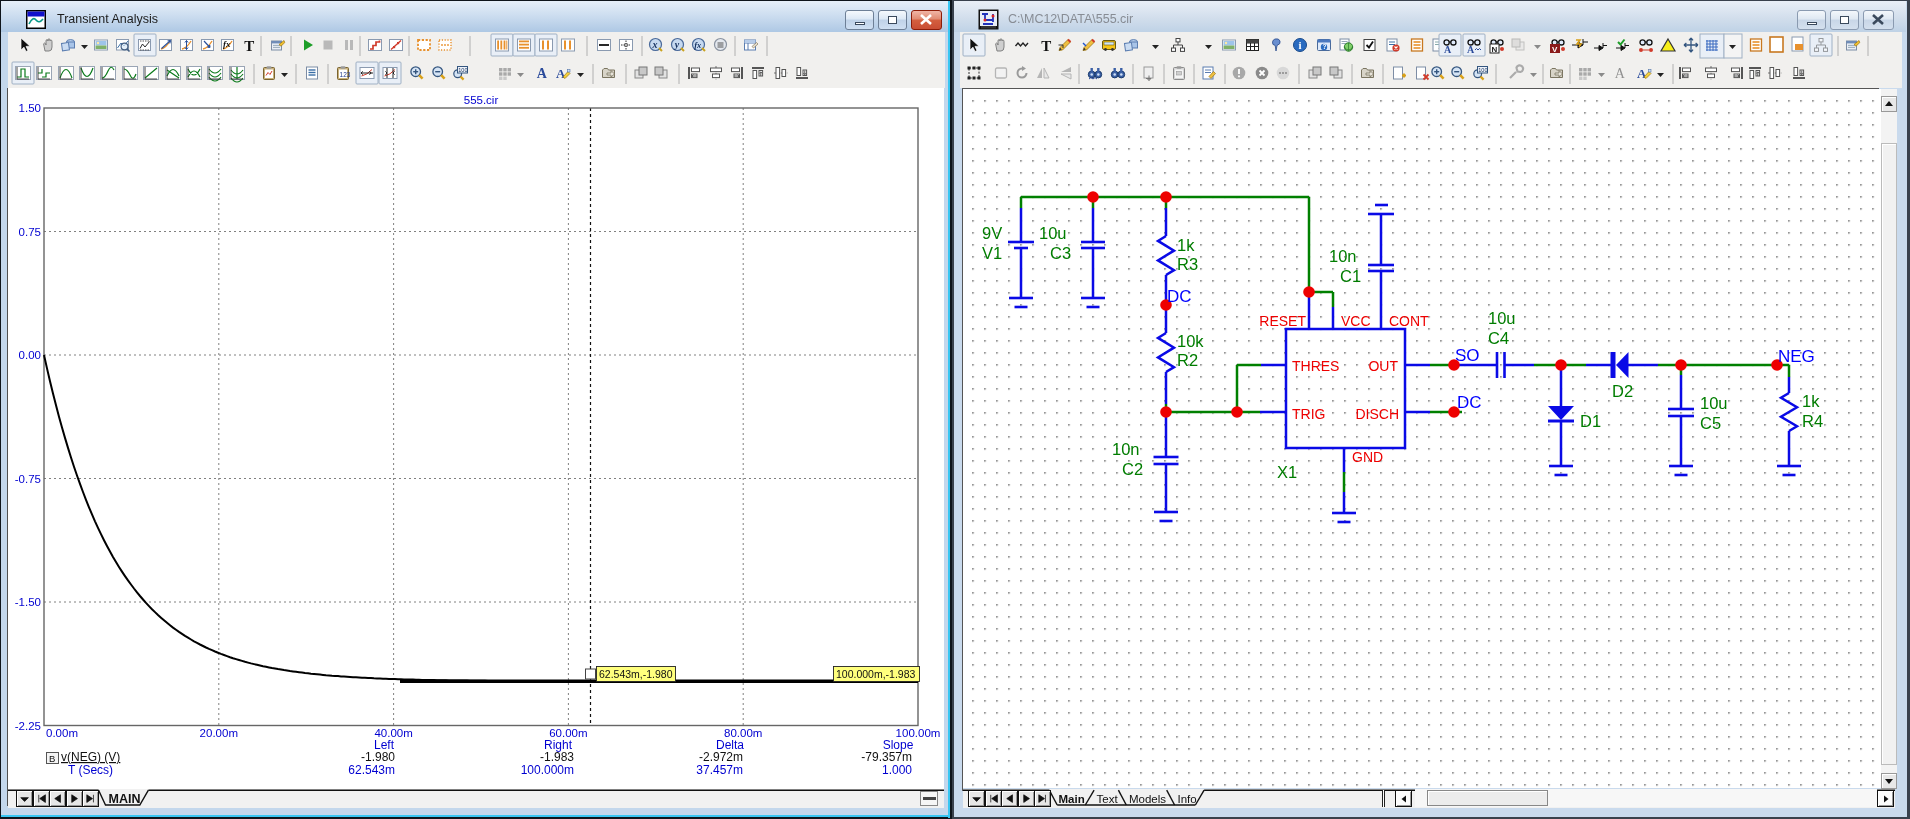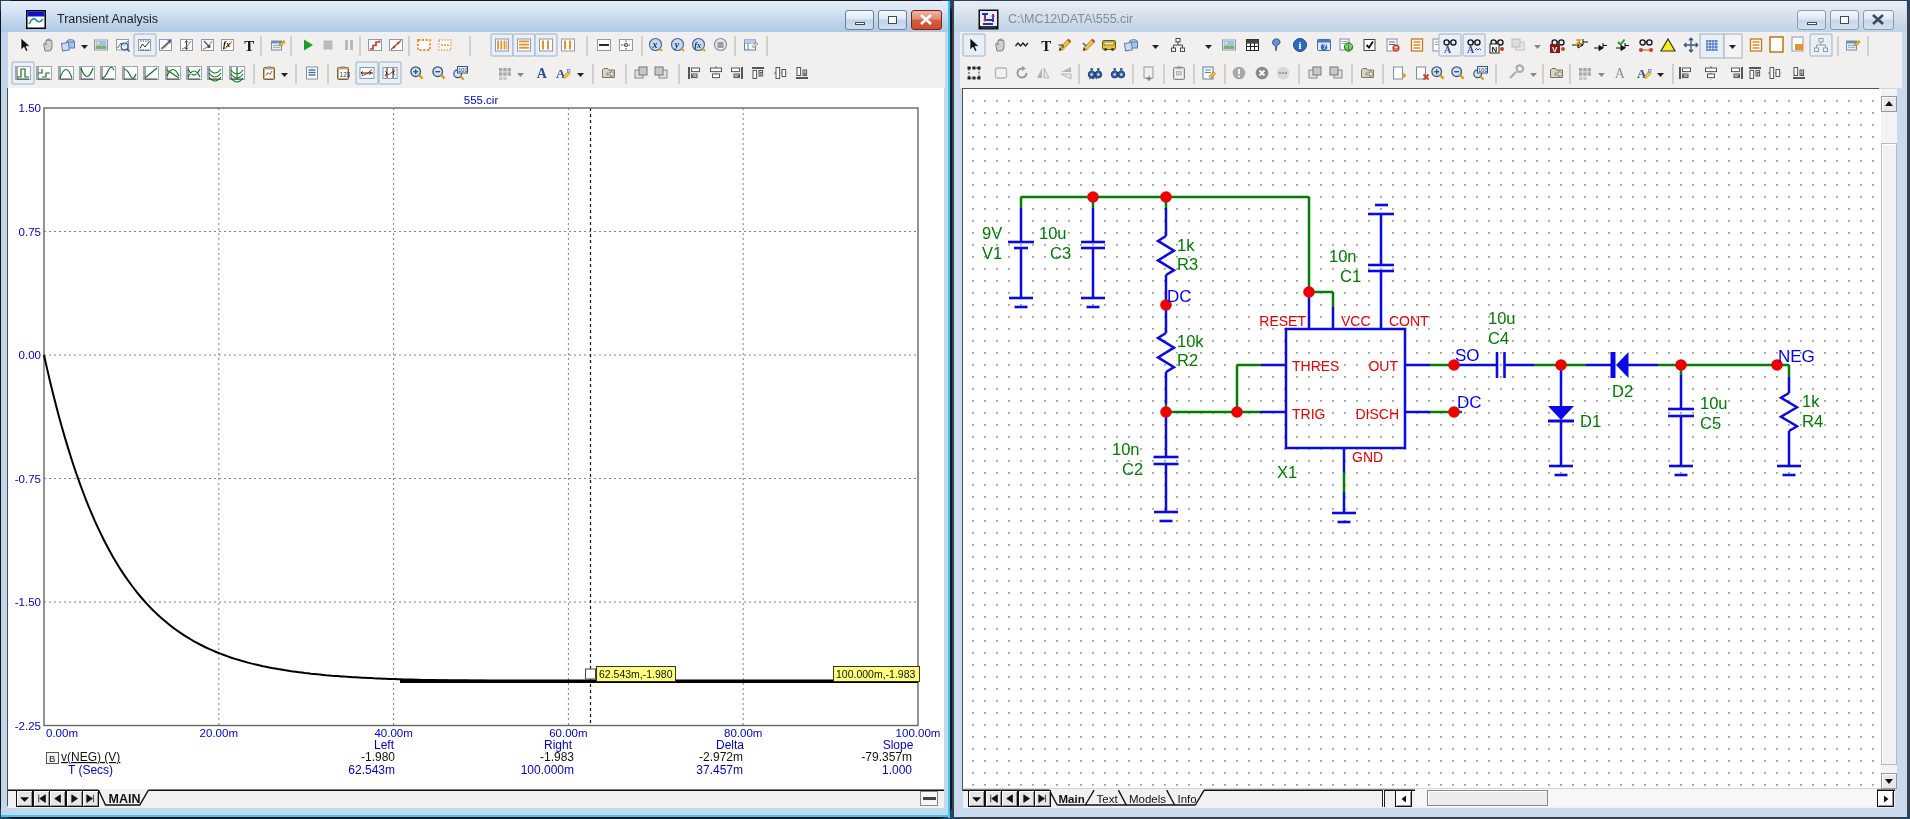--- a/index.html
+++ b/index.html
@@ -1,16 +1,16 @@
 <!DOCTYPE html>
 <html><head><meta charset="utf-8">
 <style>
 * { margin:0; padding:0; box-sizing:border-box; }
 html,body { width:1910px; height:819px; overflow:hidden; background:#29435e; font-family:"Liberation Sans",sans-serif; }
-.win { position:absolute;border-radius:14px; }
+.win { position:absolute; }
 .tb { position:absolute; left:1px; right:1px; top:1px; height:31px; }
 .ttext { position:absolute; top:12px; font-size:12.5px; }
 .tools { position:absolute; background:#f1f0ee; }
 .bl { fill:#0000d0; }
 .nav { position:absolute; width:17px; height:17px; background:#e6e6e6; border:1px solid #111; box-shadow: inset 1px 1px 0 #fff, inset -1px -1px 0 #9a9a9a; }
 </style></head>
 <body>
 
 <div class="win" style="left:0;top:0;width:952px;height:819px;background:#0e141b;">
   <div style="position:absolute;left:1px;top:1px;right:3px;bottom:2px;background:#c3d7ec;"></div>

